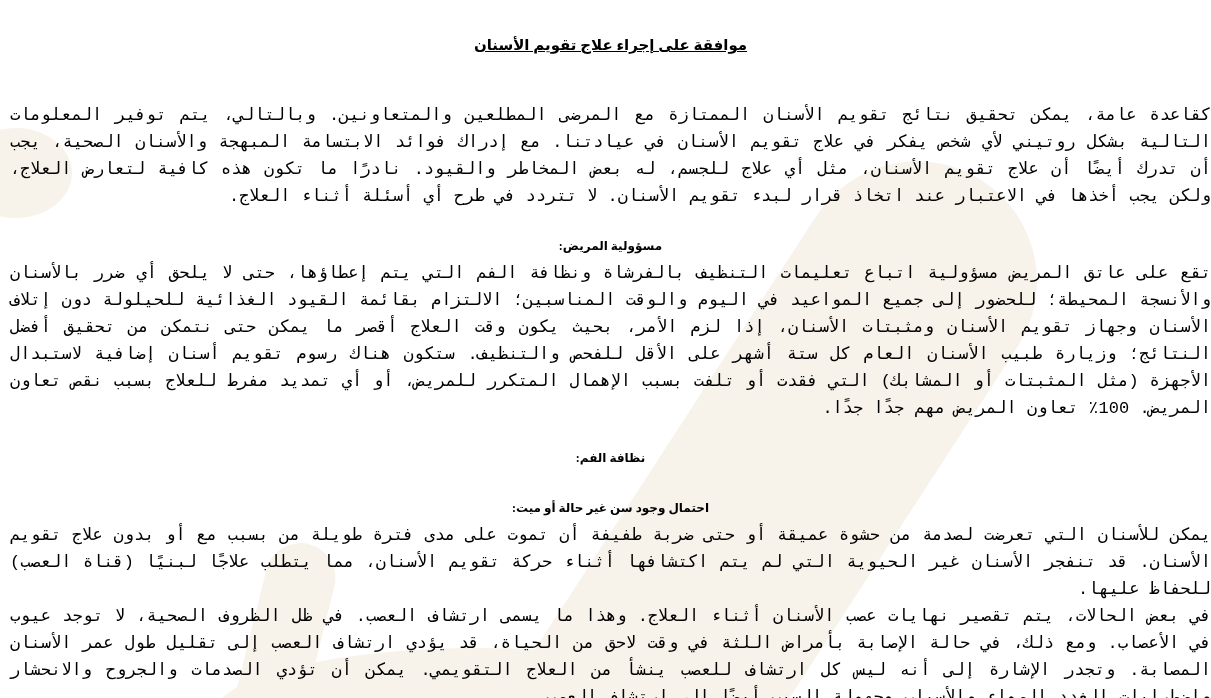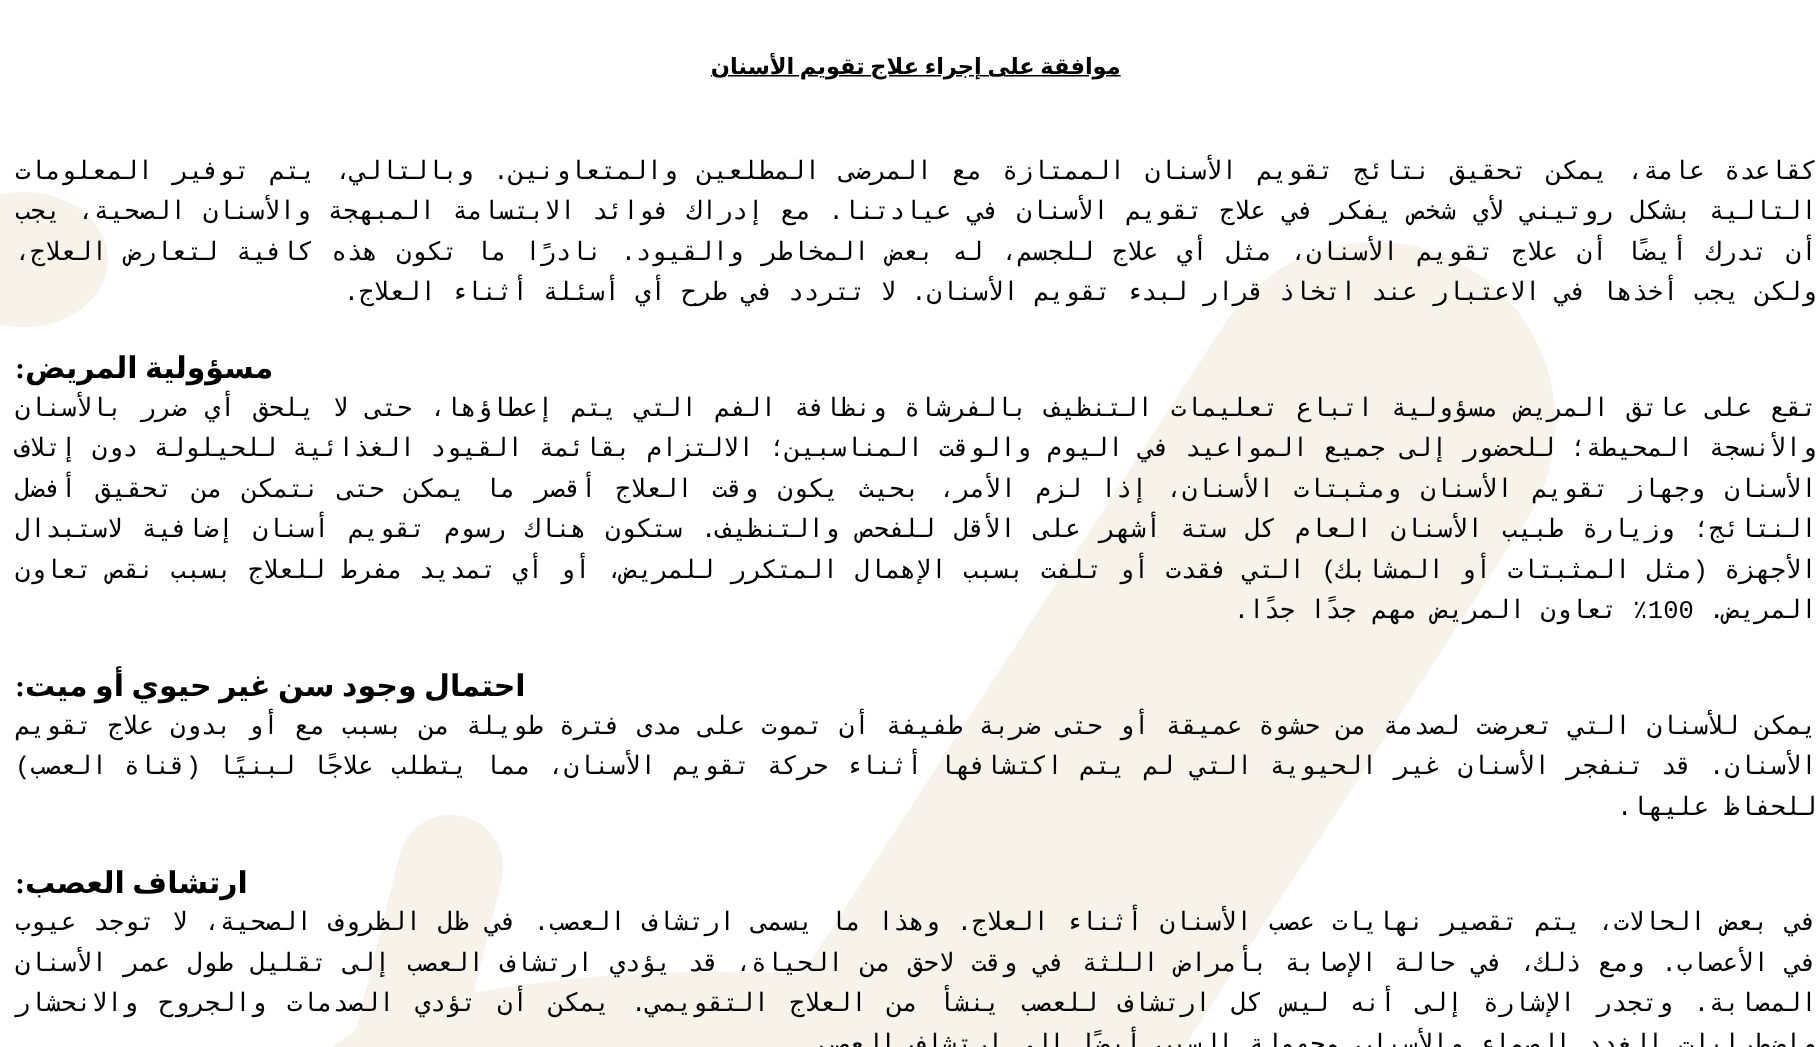--- a/index.html
+++ b/index.html
@@ -73,24 +73,24 @@
     line-height: 27px;
     text-align: justify;
     text-justify: inter-word;
     font-family: Liberation Mono, monospace;
   }
   .intro {
     margin-top: 46px;
   }
   .section-heading {
     margin: 23px 0 0 0;
-    font-size: 20px;
+    font-size: 12px;
     font-weight: bold;
     line-height: 27px;
-    text-align: left;
+    text-align: center;
   }
 </style>
 </head>
 <body>
 
 <div class="wm wm-circle-left"></div>
 <div class="wm wm-ribbon-main"></div>
 <div class="wm wm-ribbon-small"></div>
 <div class="wm wm-bottom-blob"></div>
 
@@ -99,25 +99,25 @@
   <h1 class="doc-title">موافقة على إجراء علاج تقويم الأسنان</h1>
 
   <p class="para intro">كقاعدة عامة، يمكن تحقيق نتائج تقويم الأسنان الممتازة مع المرضى المطلعين والمتعاونين. وبالتالي، يتم توفير المعلومات التالية بشكل روتيني لأي شخص يفكر في علاج تقويم الأسنان في عيادتنا. مع إدراك فوائد الابتسامة المبهجة والأسنان الصحية، يجب أن تدرك أيضًا أن علاج تقويم الأسنان، مثل أي علاج للجسم، له بعض المخاطر والقيود. نادرًا ما تكون هذه كافية لتعارض العلاج، ولكن يجب أخذها في الاعتبار عند اتخاذ قرار لبدء تقويم الأسنان. لا تتردد في طرح أي أسئلة أثناء العلاج.</p>
 
   <section>
     <h2 class="section-heading">مسؤولية المريض:</h2>
     <p class="para">تقع على عاتق المريض مسؤولية اتباع تعليمات التنظيف بالفرشاة ونظافة الفم التي يتم إعطاؤها، حتى لا يلحق أي ضرر بالأسنان والأنسجة المحيطة؛ للحضور إلى جميع المواعيد في اليوم والوقت المناسبين؛ الالتزام بقائمة القيود الغذائية للحيلولة دون إتلاف الأسنان وجهاز تقويم الأسنان ومثبتات الأسنان، إذا لزم الأمر، بحيث يكون وقت العلاج أقصر ما يمكن حتى نتمكن من تحقيق أفضل النتائج؛ وزيارة طبيب الأسنان العام كل ستة أشهر على الأقل للفحص والتنظيف. ستكون هناك رسوم تقويم أسنان إضافية لاستبدال الأجهزة (مثل المثبتات أو المشابك) التي فقدت أو تلفت بسبب الإهمال المتكرر للمريض، أو أي تمديد مفرط للعلاج بسبب نقص تعاون المريض. 100٪ تعاون المريض مهم جدًا جدًا.</p>
   </section>
 
   <section>
+    <h2 class="section-heading">نظافة الفم:</h2>
   </section>
 
   <section>
-    <h2 class="section-heading">احتمال وجود سن غير حيوي أو ميت:</h2>
+    <h2 class="section-heading">احتمال وجود سن غير حالة أو ميت:</h2>
     <p class="para">يمكن للأسنان التي تعرضت لصدمة من حشوة عميقة أو حتى ضربة طفيفة أن تموت على مدى فترة طويلة من بسبب مع أو بدون علاج تقويم الأسنان. قد تنفجر الأسنان غير الحيوية التي لم يتم اكتشافها أثناء حركة تقويم الأسنان، مما يتطلب علاجًا لبنيًا (قناة العصب) للحفاظ عليها.</p>
   </section>
 
   <section>
-    <h2 class="section-heading">ارتشاف العصب:</h2>
     <p class="para">في بعض الحالات، يتم تقصير نهايات عصب الأسنان أثناء العلاج. وهذا ما يسمى ارتشاف العصب. في ظل الظروف الصحية، لا توجد عيوب في الأعصاب. ومع ذلك، في حالة الإصابة بأمراض اللثة في وقت لاحق من الحياة، قد يؤدي ارتشاف العصب إلى تقليل طول عمر الأسنان المصابة. وتجدر الإشارة إلى أنه ليس كل ارتشاف للعصب ينشأ من العلاج التقويمي. يمكن أن تؤدي الصدمات والجروح والانحشار واضطرابات الغدد الصماء والأسباب مجهولة السبب أيضًا إلى ارتشاف العصب.</p>
   </section>
 
 </div>
 
 </body></html>

